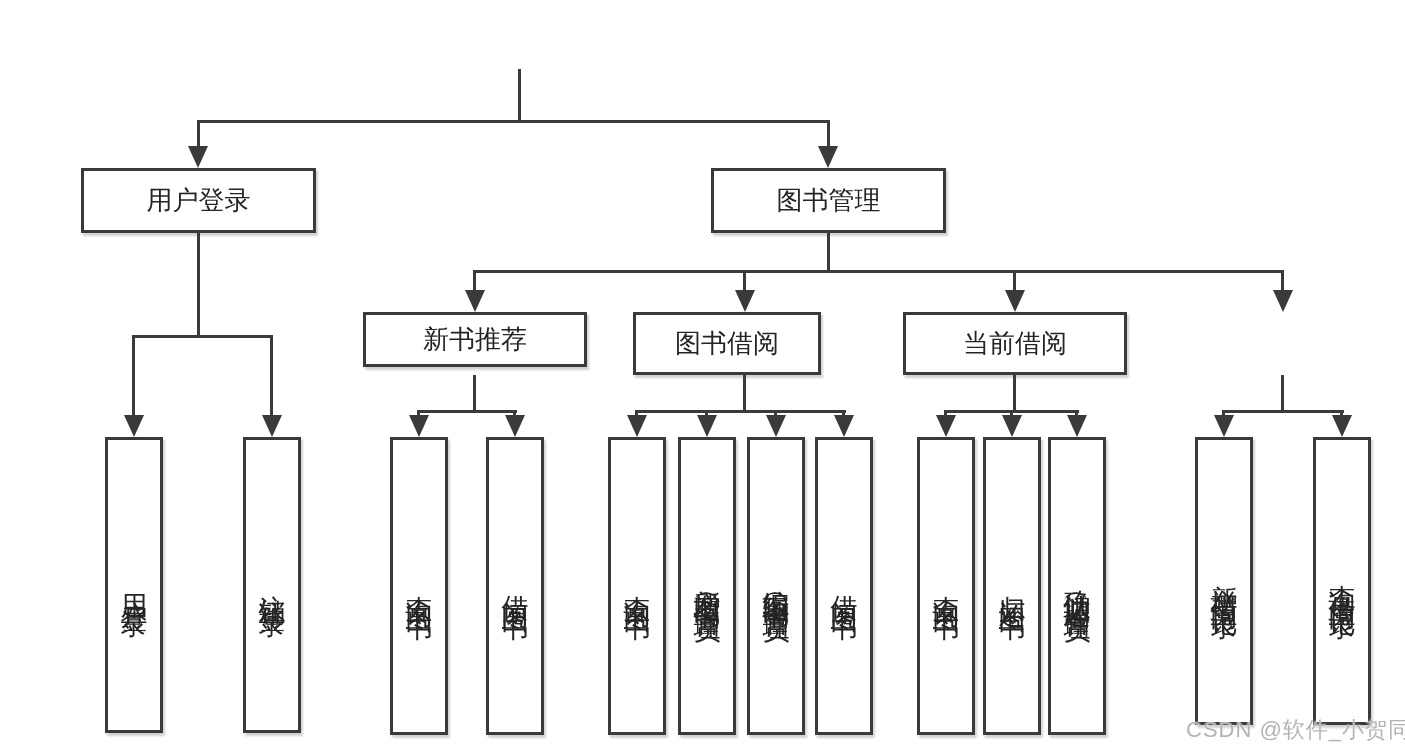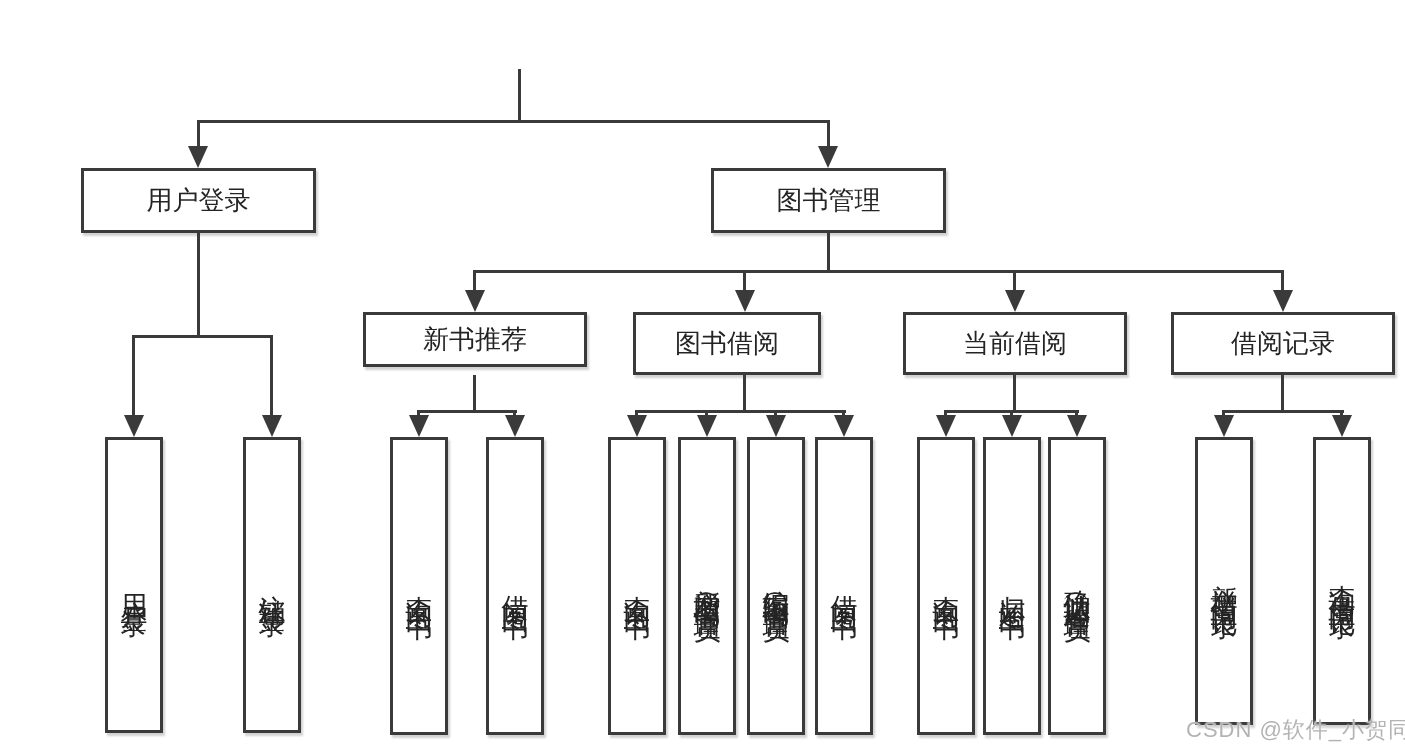--- a/index.html
+++ b/index.html
@@ -32,21 +32,20 @@
 
 <div class="stage">
 
 
   <div class="node h" style="left:81px;top:168px;width:235px;height:65px;">用户登录</div>
   <div class="node h" style="left:711px;top:168px;width:235px;height:65px;">图书管理</div>
 
   <div class="node h" style="left:363px;top:312px;width:224px;height:55px;">新书推荐</div>
   <div class="node h" style="left:633px;top:312px;width:188px;height:63px;">图书借阅</div>
   <div class="node h" style="left:903px;top:312px;width:224px;height:63px;">当前借阅</div>
-  <div class="node h" style="left:1171px;top:312px;width:224px;height:63px;">借阅记录</div>
 
   <div class="node v" style="left:105px;top:437px;width:58px;height:296px;">用户登录</div>
   <div class="node v" style="left:243px;top:437px;width:58px;height:296px;">注销登录</div>
 
   <div class="node v" style="left:390px;top:437px;width:58px;height:298px;">查询图书</div>
   <div class="node v" style="left:486px;top:437px;width:58px;height:298px;">借阅图书</div>
 
   <div class="node v" style="left:608px;top:437px;width:58px;height:298px;">查询图书</div>
   <div class="node v" style="left:678px;top:437px;width:58px;height:298px;letter-spacing:4px;">新增图书（管理员）</div>
   <div class="node v" style="left:747px;top:437px;width:58px;height:298px;letter-spacing:4px;">编辑图书（管理员）</div>

